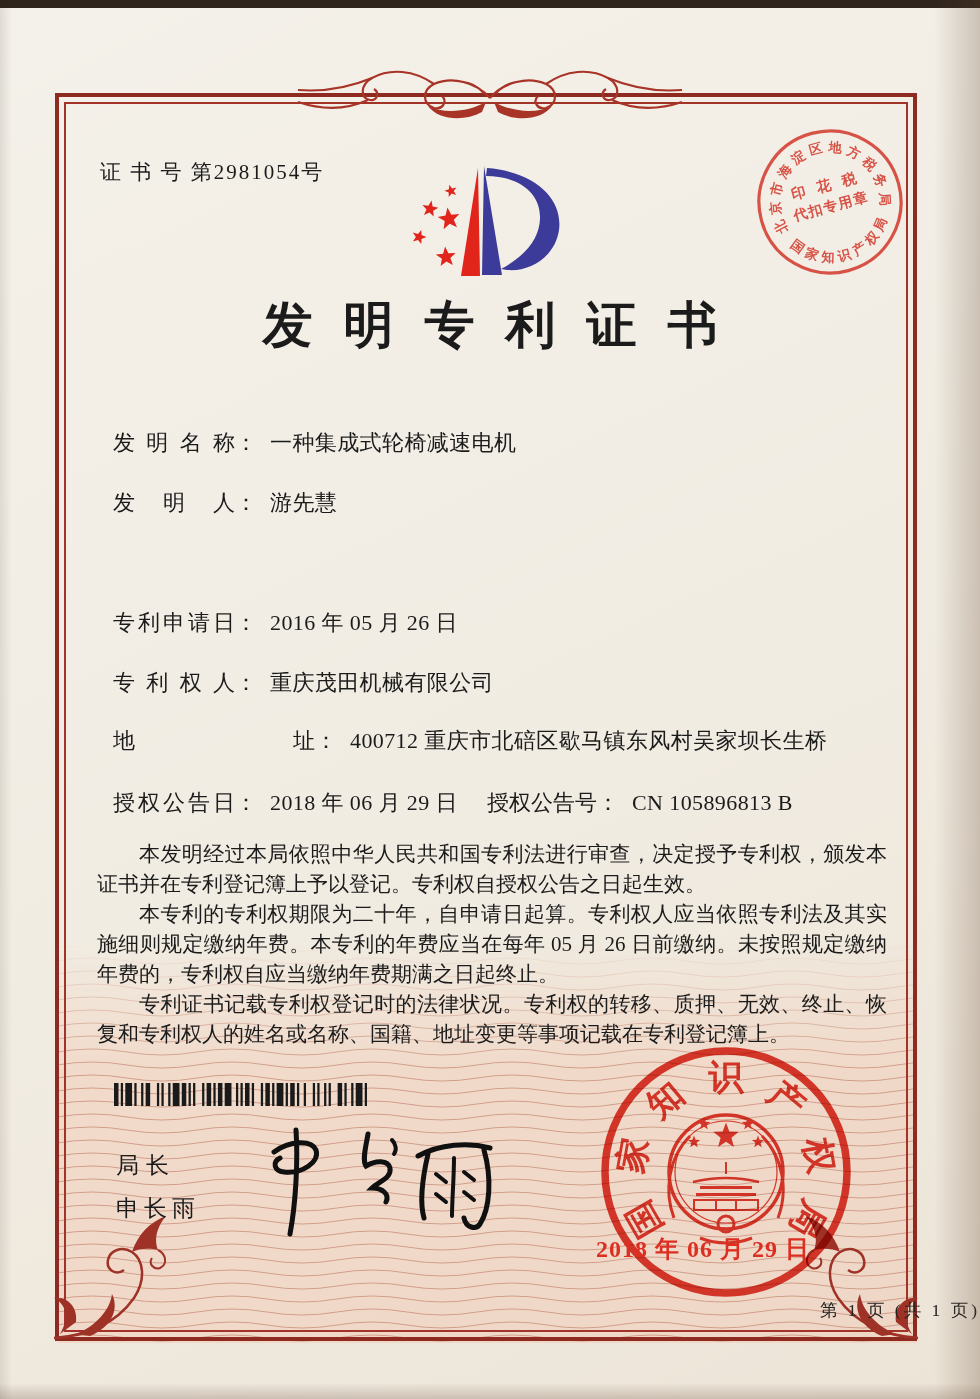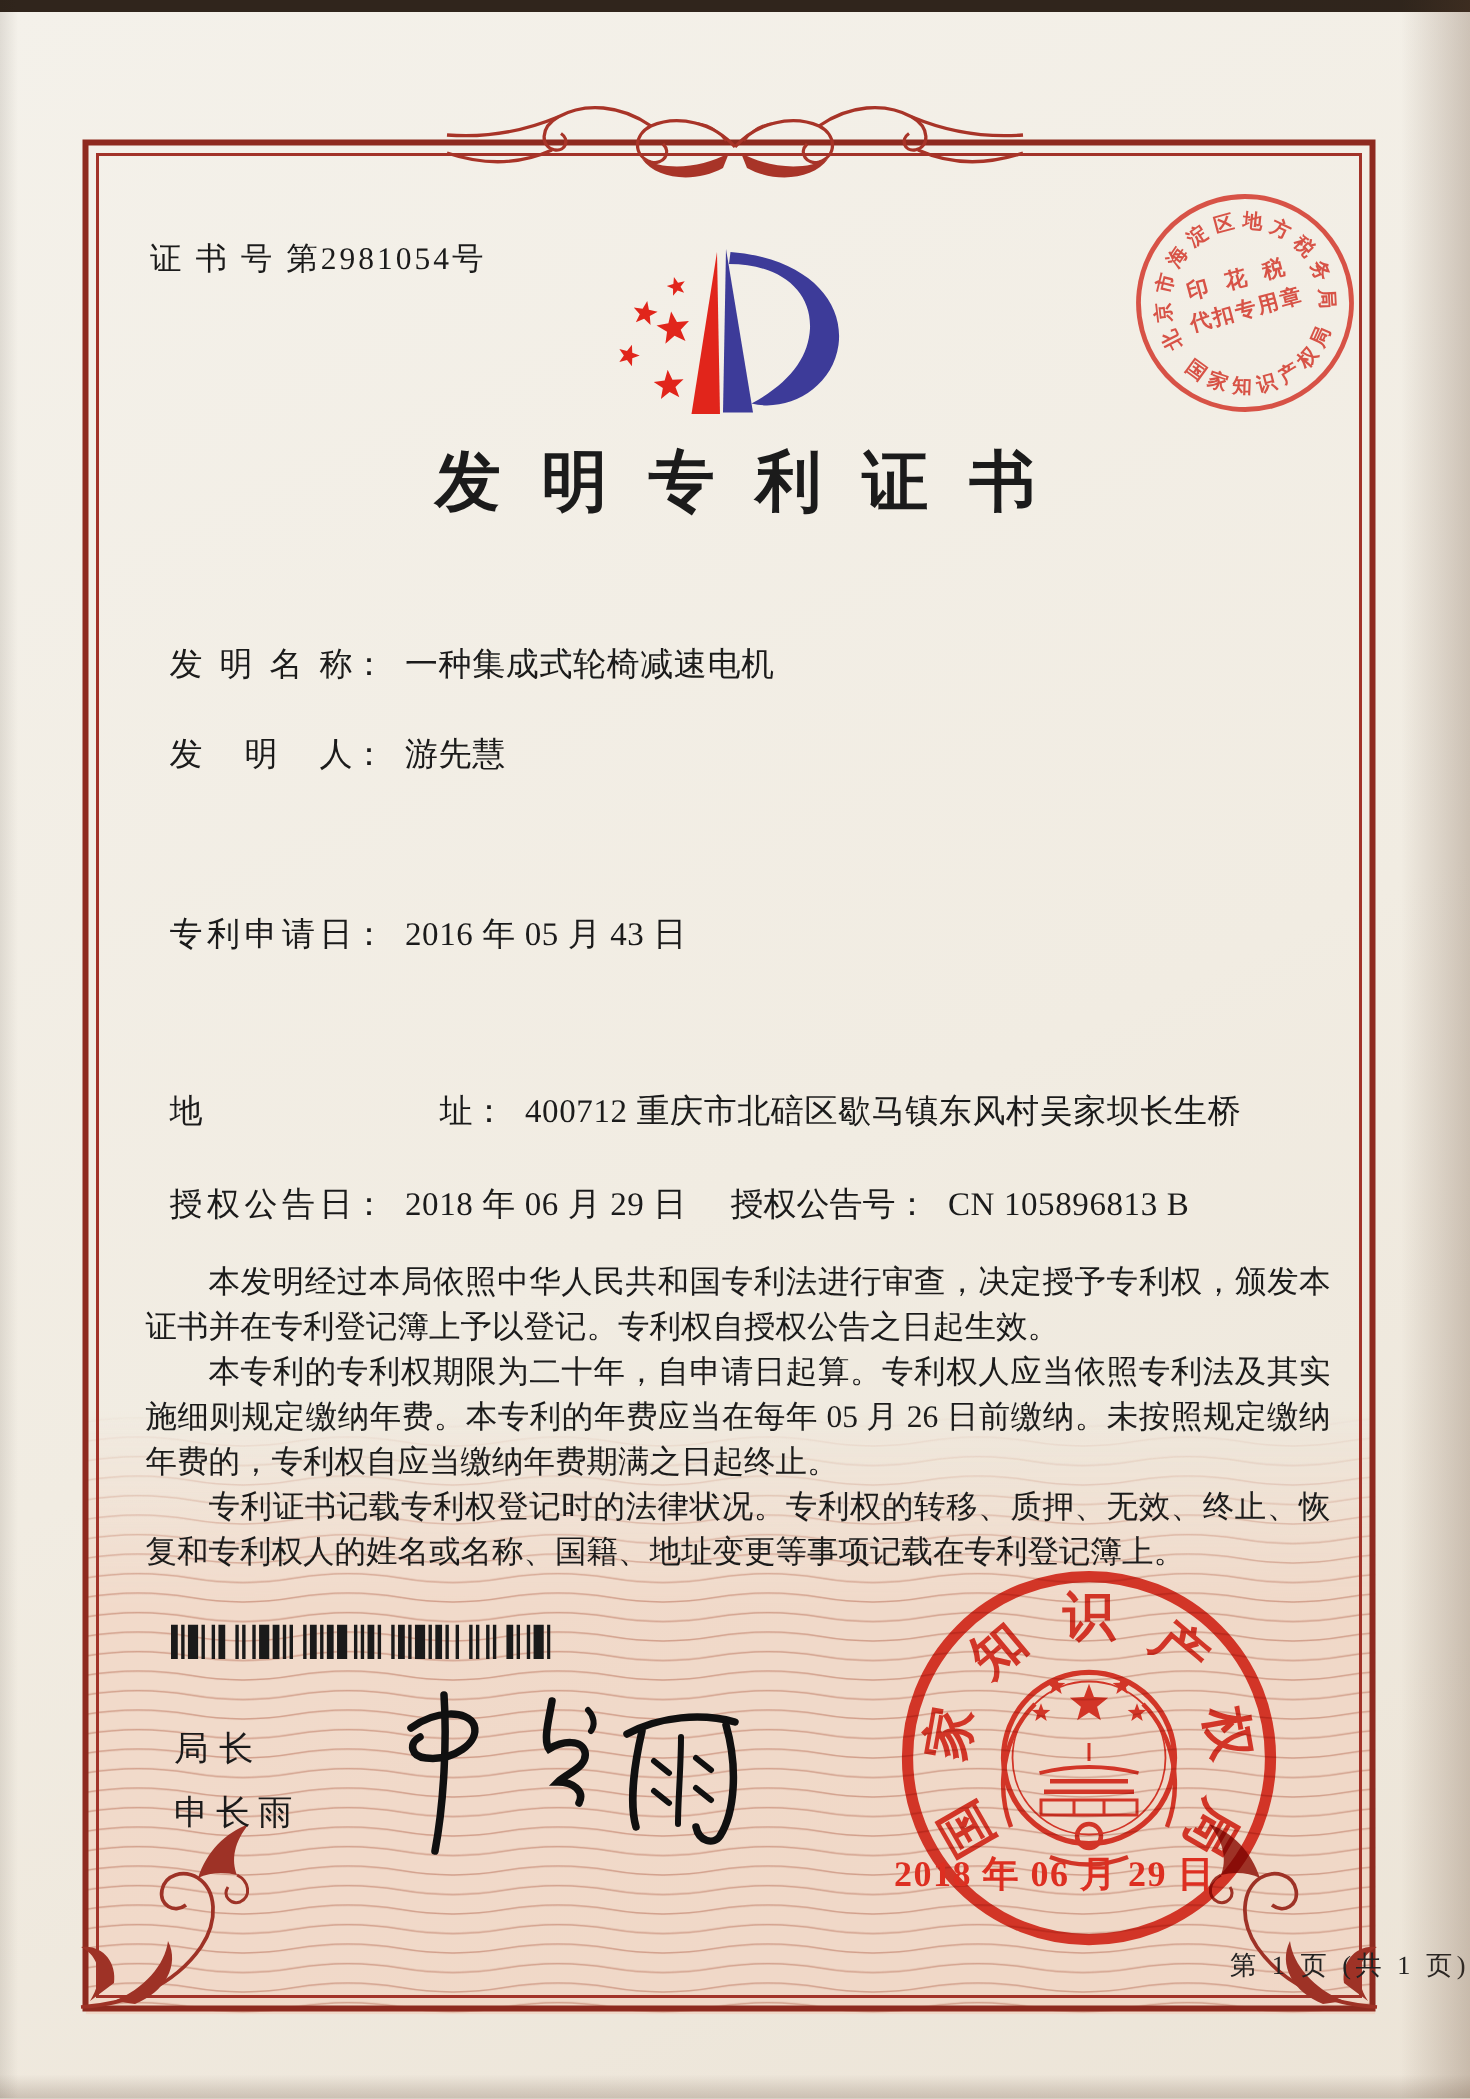--- a/index.html
+++ b/index.html
@@ -14,21 +14,21 @@
               background:linear-gradient(to top,rgba(80,52,34,.22),rgba(80,52,34,0));}
   .edge-left{position:absolute;left:0;top:0;width:12px;height:100%;z-index:40;pointer-events:none;
               background:linear-gradient(to right,rgba(40,28,18,.10),rgba(40,28,18,0));}
   
   .frame-outer{position:absolute;left:55px;top:93px;width:854px;height:1240px;border:4px solid #8e2a1f;z-index:2;}
   .frame-inner{position:absolute;left:64px;top:102px;width:840px;height:1226px;border:2px solid #a23329;z-index:2;}
   .waves{position:absolute;left:57px;top:940px;z-index:1;}
   .ornament{position:absolute;z-index:3;}
   .cert-no{position:absolute;left:100px;top:158px;font-size:21px;letter-spacing:2px;z-index:5;}
   .logo{position:absolute;left:385px;top:142px;z-index:5;}
-  .title{position:absolute;left:0;right:0;top:292px;text-align:center;font-size:44px;font-weight:700;
+  .title{position:absolute;left:0;right:0;top:292px;text-align:center;font-size:50px;font-weight:700;
          letter-spacing:.62em;text-indent:.62em;z-index:5;}
   .row{position:absolute;left:113px;font-size:22px;white-space:nowrap;z-index:5;}
   .row .lab{display:inline-block;width:122px;text-align:justify;text-align-last:justify;vertical-align:bottom;}
   .row.wide .lab{width:202px;}
   .row .val{margin-left:13px;letter-spacing:.4px;}
   .grant2{position:absolute;left:374px;top:0;white-space:nowrap;}
   .paras{position:absolute;left:97px;top:839px;width:790px;font-size:21px;line-height:30px;
          text-align:justify;z-index:5;}
   .paras p{margin:0;text-indent:2em;}
   .barcode{position:absolute;left:114px;top:1083px;z-index:6;}
@@ -116,21 +116,24 @@
 
   <div class="title">发明专利证书</div>
 
   <div class="row" style="top:488px">
     <span class="lab">发明人</span><span>：</span><span class="val">游先慧</span>
   </div>
   <div class="row" style="top:428px">
     <span class="lab">发明名称</span><span>：</span><span class="val">一种集成式轮椅减速电机</span>
   </div>
   <div class="row" style="top:608px">
-    <span class="lab">专利申请日</span><span>：</span><span class="val">2016 年 05 月 43 日</span>
+    <span class="lab">专利申请日</span><span>：</span><span class="val">2016 年 05 月 26 日</span>
+  </div>
+  <div class="row" style="top:668px">
+    <span class="lab">专利权人</span><span>：</span><span class="val">重庆茂田机械有限公司</span>
   </div>
   <div class="row wide" style="top:726px">
     <span class="lab">地址</span><span>：</span><span class="val">400712  重庆市北碚区歇马镇东风村吴家坝长生桥</span>
   </div>
   <div class="row" style="top:788px;width:790px">
     <span class="lab">授权公告日</span><span>：</span><span class="val">2018 年 06 月 29 日</span>
     <span class="grant2">
       <span>授权公告号</span><span>：</span><span class="val">CN 105896813 B</span>
     </span>
   </div>

